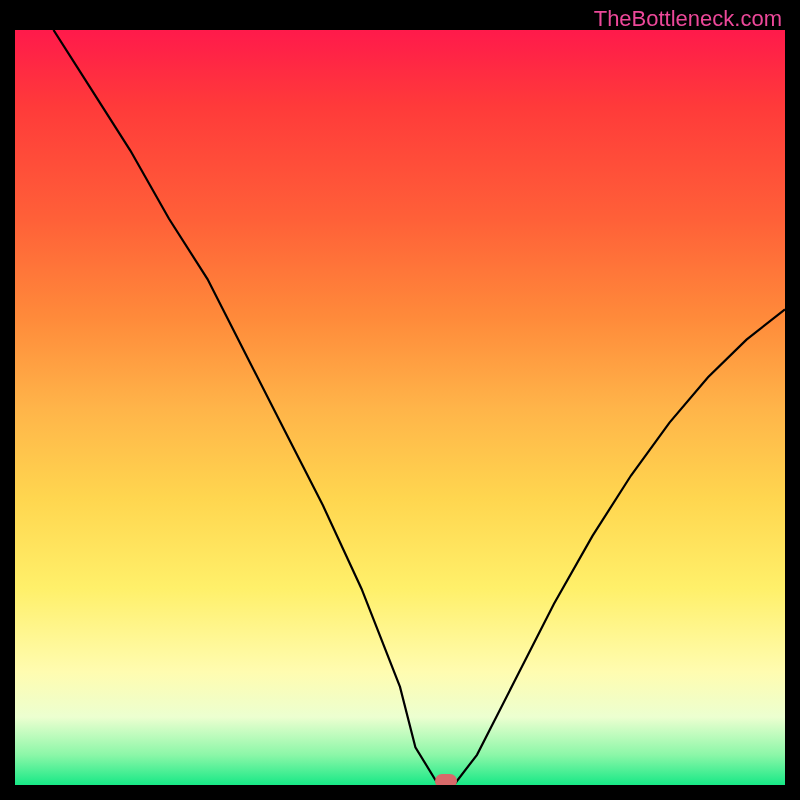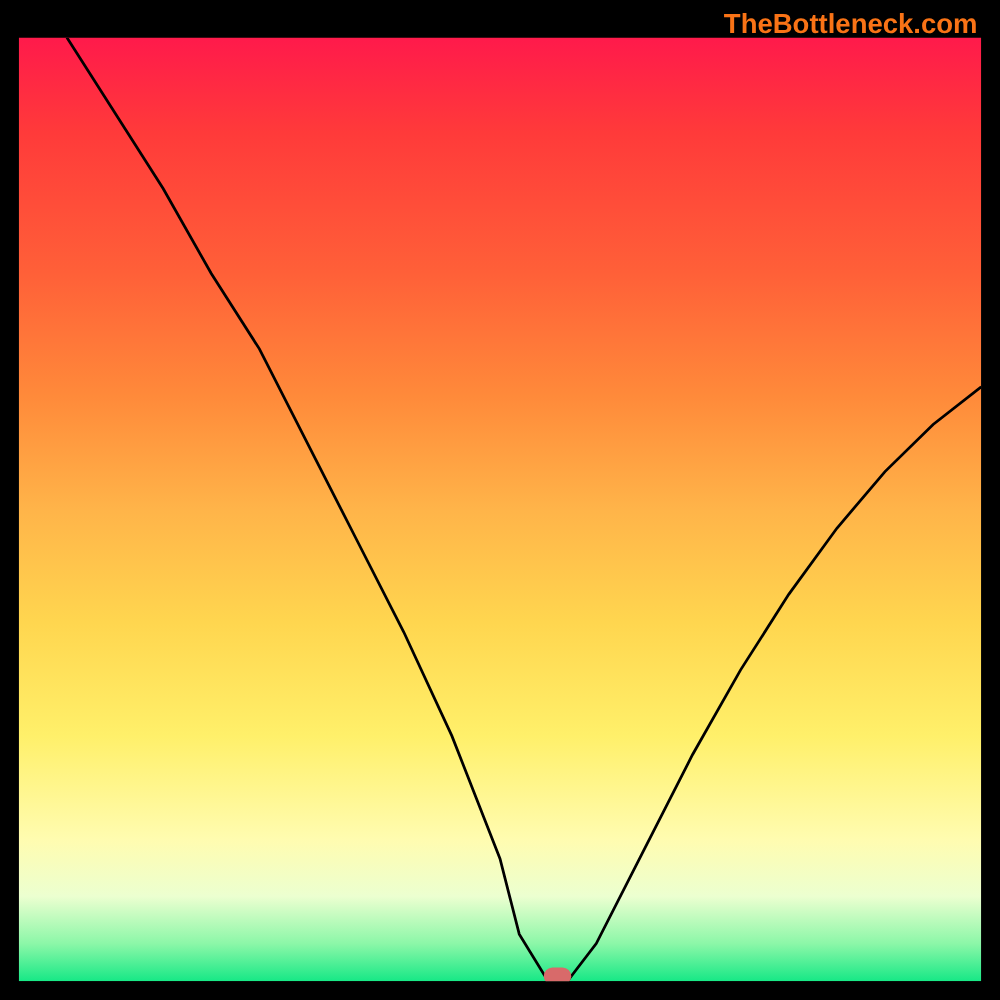--- a/index.html
+++ b/index.html
@@ -8,23 +8,23 @@
     width: 800px;
     height: 800px;
     background: #000;
     position: relative;
     font-family: Arial, sans-serif;
   }
   .watermark {
     position: absolute;
     top: 6px;
     right: 18px;
-    color: #f97316;
+    color: #ec4899;
     font-size: 22px;
-    font-weight: 700;
+    font-weight: 400;
     z-index: 10;
   }
   .plot-area {
     position: absolute;
     left: 15px;
     top: 30px;
     width: 770px;
     height: 755px;
     overflow: hidden;
   }

